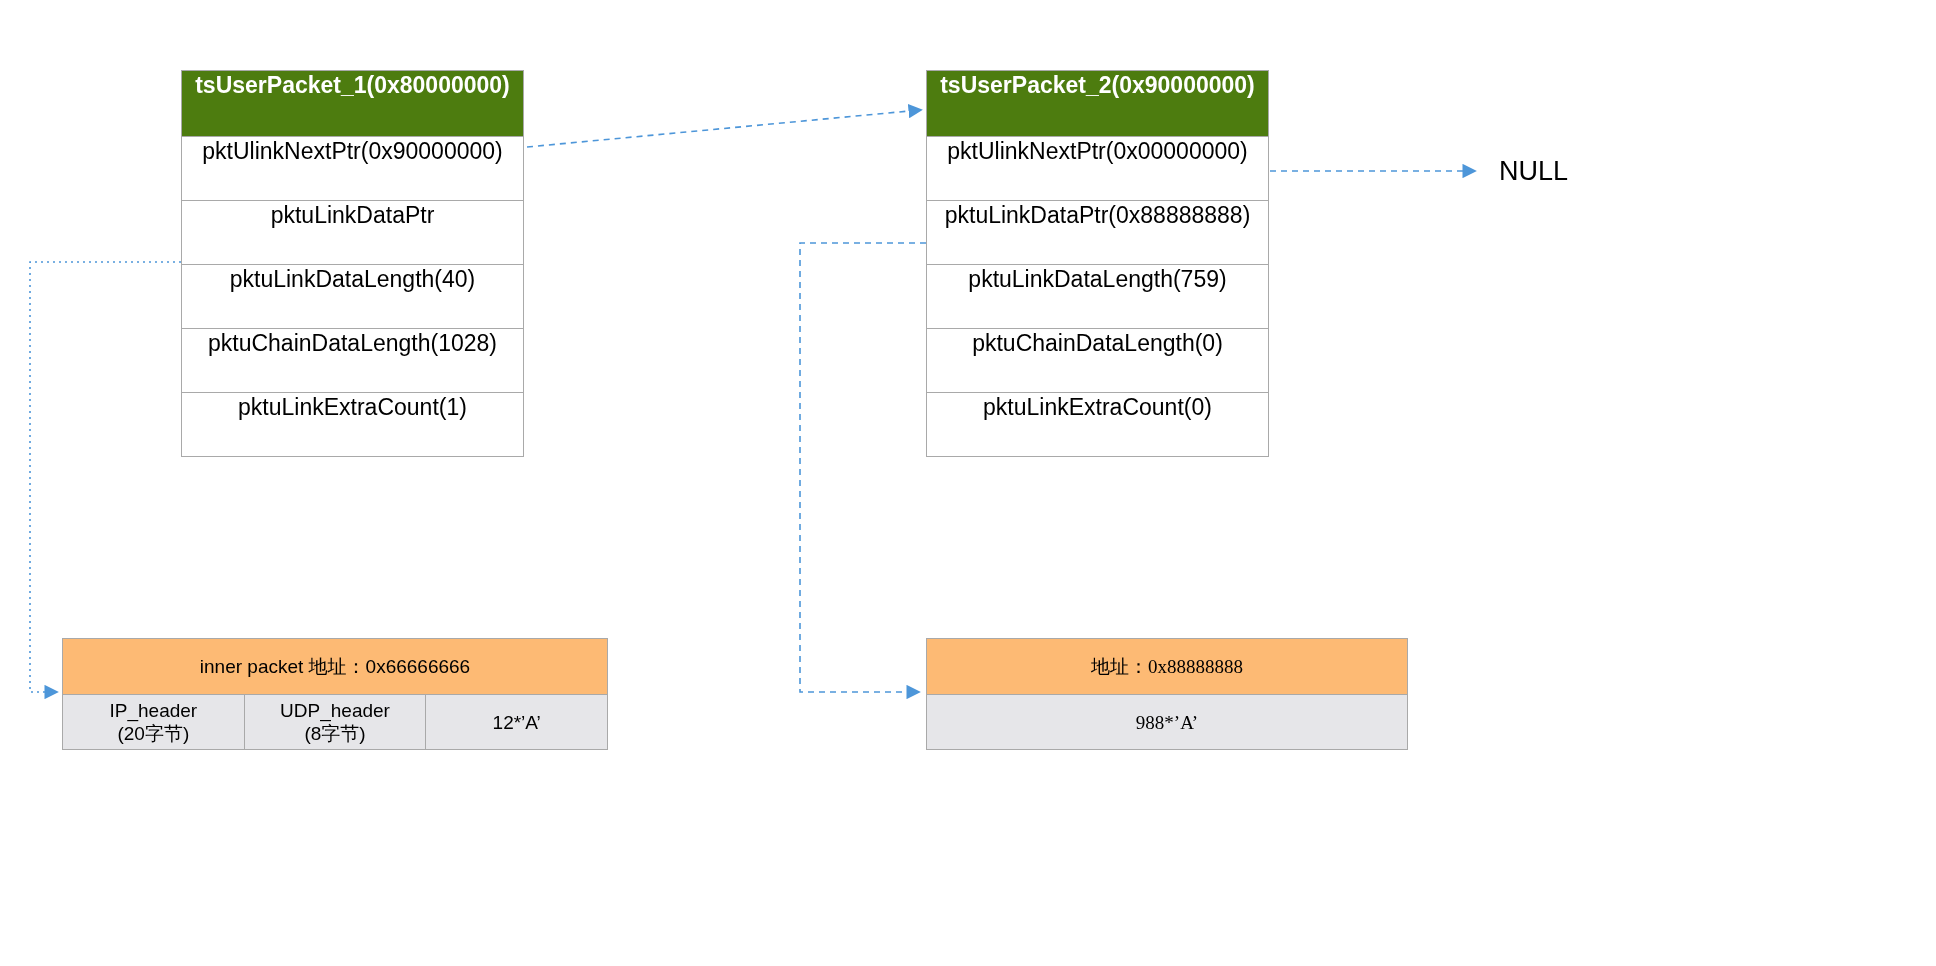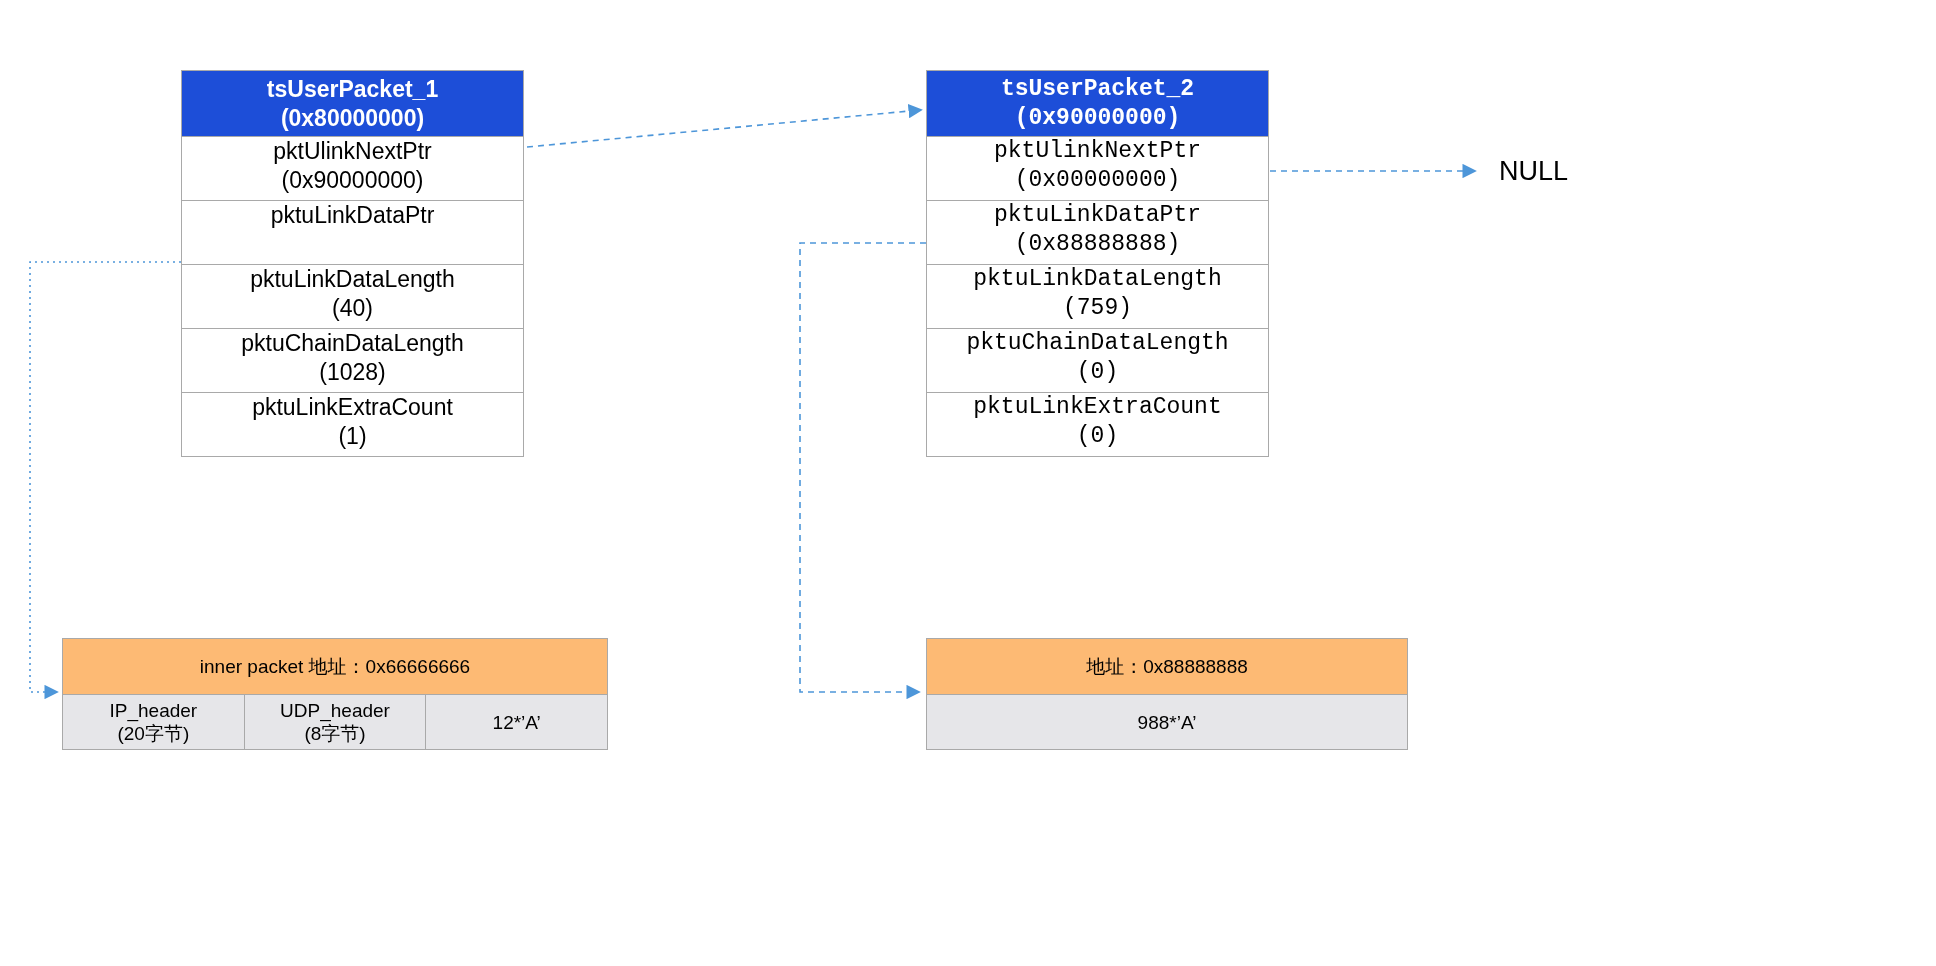--- a/index.html
+++ b/index.html
@@ -4,37 +4,37 @@
 <style>
   * { margin:0; padding:0; box-sizing:border-box; }
   html,body { background:#ffffff; }
   body { font-family:"Liberation Sans", "DejaVu Sans", sans-serif; color:#000; }
   .canvas { position:relative; width:1936px; height:966px; background:#ffffff; overflow:hidden; }
 
   .arrow-layer { position:absolute; left:0; top:0; width:1936px; height:966px; pointer-events:none; }
 
   .packet { position:absolute; top:70px; width:343px; border:1px solid #A9A9A9; background:#fff; }
   .packet-1 { left:181px; }
-  .packet-2 { left:926px;font-family:Liberation Mono, monospace; }
+  .packet-2 { left:926px; }
   .pkt-header {
-    height:65px; background:#1d4ed8; color:#FFFFFF; font-weight:bold;
-    display:flex; flex-direction:column; justify-content:center;
+    height:65px; background:#4d7c0f; color:#FFFFFF; font-weight:bold;
+    display:flex; flex-direction:row; justify-content:center;
     text-align:center; font-size:23px; line-height:29px;
   }
   .pkt-row {
     height:64px; border-top:1px solid #A9A9A9;
-    display:flex; flex-direction:column; 
+    display:flex; flex-direction:row; justify-content:center;
     text-align:center; font-size:23px; line-height:29px;
   }
 
   .null-label { position:absolute; left:1499px; top:156px; font-size:27px; color:#000; }
 
   .buffer { position:absolute; top:638px; border:1px solid #A9A9A9; background:#fdba74; }
   .buffer-1 { left:62px;  width:546px; }
-  .buffer-2 { left:926px; width:482px; }
+  .buffer-2 { left:926px; width:482px;font-family:Liberation Serif, serif; }
   .buf-title {
     height:55px; display:flex; align-items:center; justify-content:center;
     font-size:19px;
   }
   .buf-cells { display:flex; height:55px; border-top:1px solid #A9A9A9; background:#E6E6E9; }
   .buf-cell {
     flex:1; display:flex; flex-direction:column; justify-content:center;
     text-align:center; font-size:19px; line-height:23px;
   }
   .buf-cell + .buf-cell { border-left:1px solid #A9A9A9; }

